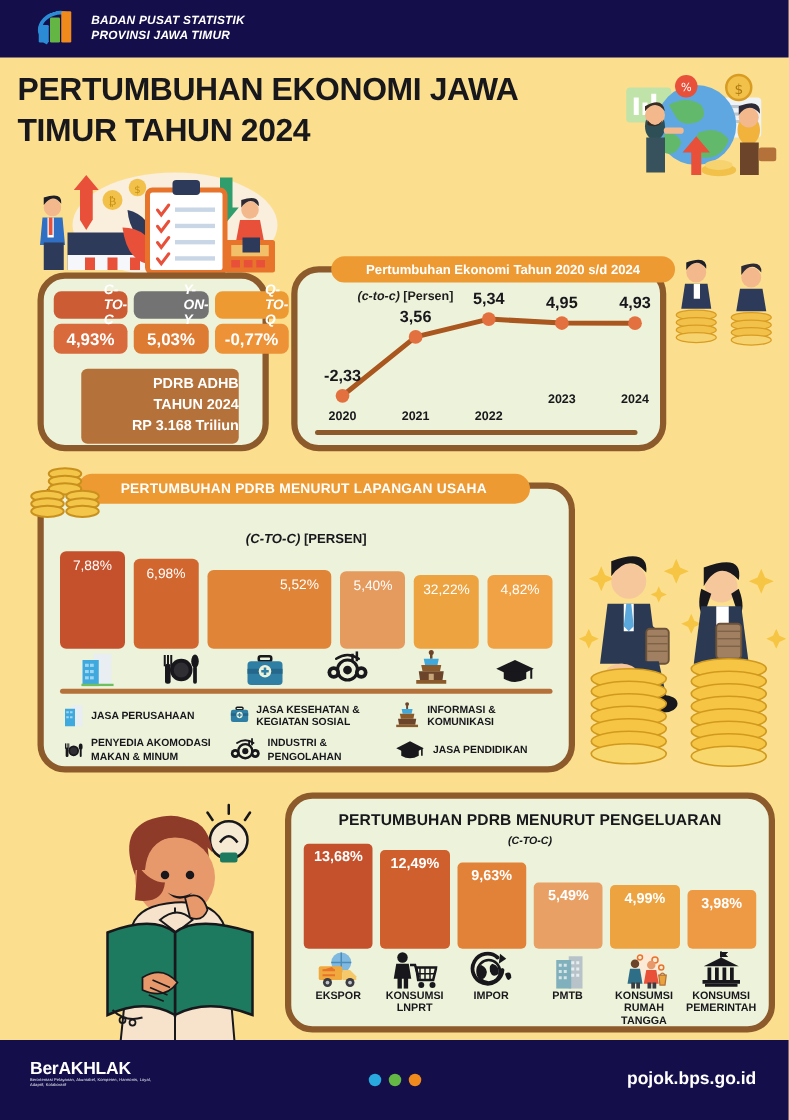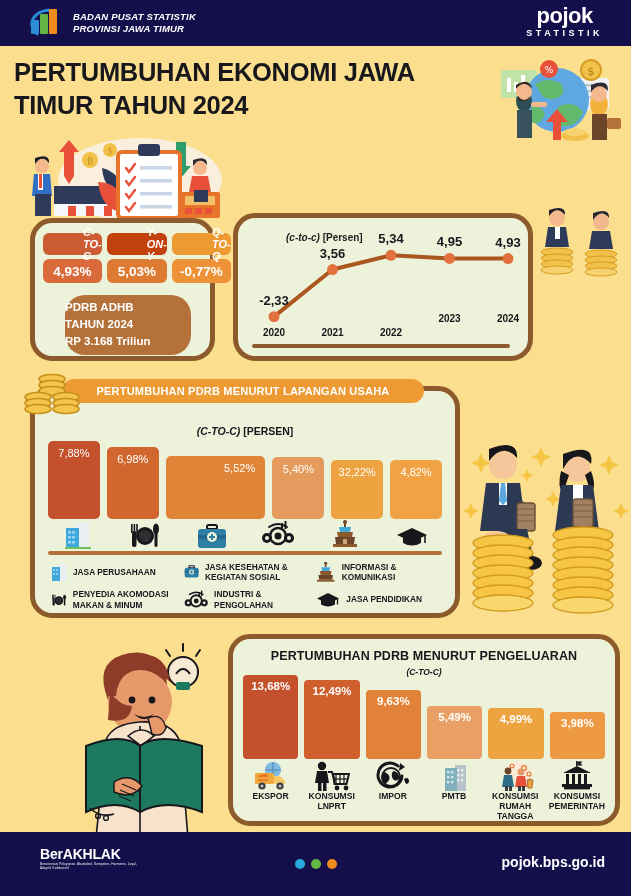--- a/index.html
+++ b/index.html
@@ -63,26 +63,26 @@
   .kpi-col { flex: 1; }
   .kpi-head {
     height: 22px; border-radius: 6px; color: #fff; font-size: 11px;
     font-weight: bold; font-style: italic; display: flex; align-items: center; justify-content: center; padding-left: 40px;
   }
   .kpi-val {
     margin-top: 4px; height: 24px; border-radius: 6px; color: #fff; font-size: 13.5px;
     font-weight: bold; display: flex; align-items: center; justify-content: center;
   }
   .c1h { background: #CC5C33; } .c1v { background: #D96A3C; }
-  .c2h { background: #c2410c; } .c2v { background: #DE7B33; }
+  .c2h { background: #737373; } .c2v { background: #DE7B33; }
   .c3h { background: #EE9A33; } .c3v { background: #ED9236; }
   .pdrb-box {
     position: absolute; left: 30px; top: 72px; width: 126px; height: 60px;
-    background: #B5713A; border-radius: 20px; color: #fff; font-size: 11.5px;
-    font-weight: bold; line-height: 17px; text-align: left; padding-top: 4px;
+    background: #B5713A; border-radius: 5px; color: #fff; font-size: 11.5px;
+    font-weight: bold; line-height: 17px; text-align: right; padding-top: 4px;
   }
 
   
   #card-line { left: 233px; top: 213px; width: 300px; height: 148px; }
   #ribbon-line { left: 265px; top: 205px; width: 275px; height: 21px; font-size: 10.5px; }
   .line-sub { position: absolute; left: 48px; top: 14px; font-size: 10px; font-weight: bold; color: #1d1d1d; }
   .line-sub em { font-style: italic; }
   .chart-svg { position: absolute; left: 0; top: 0; width: 290px; height: 138px; }
   .lbl-val { font-size: 13px; font-weight: bold; fill: #17171C; font-family: "Liberation Sans", sans-serif; }
   .lbl-yr  { font-size: 10px; font-weight: bold; fill: #17171C; font-family: "Liberation Sans", sans-serif; }
@@ -123,21 +123,21 @@
   .labels-pk > div { flex: 1; text-align: center; font-size: 8.6px; font-weight: bold; color: #17171C; line-height: 10px; }
 
   
   .reader { position: absolute; left: 48px; top: 640px; width: 180px; height: 200px; }
 
   
   .footer {
     position: absolute; left: 0; bottom: 0; width: 631px; height: 64px;
     background: #140F4B; display: flex; align-items: center;
   }
-  .berakhlak { position: absolute; left: 24px; top: 14px; color: #fff; margin-left: 16px; }
+  .berakhlak { position: absolute; left: 24px; top: 14px; color: #fff; }
   .berakhlak .ba-main { font-size: 14px; font-weight: bold; letter-spacing: -0.2px; }
   .berakhlak .ba-sub { font-size: 3.2px; line-height: 4.2px; letter-spacing: .1px; opacity: .95; width: 105px; }
   .dots { position: absolute; left: 50%; top: 27px; transform: translateX(-50%); display: flex; gap: 6px; }
   .dots i { width: 10px; height: 10px; border-radius: 50%; display: block; }
   .site { position: absolute; right: 26px; top: 22px; color: #fff; font-size: 14px; font-weight: bold; }
 </style>
 </head>
 <body>
 
 <div class="page">
@@ -147,24 +147,20 @@
       <div class="bps-mark">
         <div class="swoosh"></div>
           <i class="b1"></i>
           <i class="b2"></i>
           <i class="b3"></i>
       </div>
       <div class="bps-text">
         <div>BADAN PUSAT STATISTIK</div>
         <div>PROVINSI JAWA TIMUR</div>
       </div>
-    </div>
-    <div class="pojok">
-      <div class="p1">pojok</div>
-      <div class="p2">STATISTIK</div>
     </div>
   </div>
 
   <div class="title-wrap">
     <h1>PERTUMBUHAN EKONOMI JAWA TIMUR TAHUN 2024</h1>
   </div>
 
   <svg class="globe-ill" viewBox="0 0 140 86">
     <rect x="14" y="14" width="36" height="28" rx="3" fill="#BFE3A8"></rect>
     <rect x="20" y="22" width="4" height="14" fill="#fff"></rect>
@@ -294,20 +290,21 @@
         <text x="153" y="118" text-anchor="middle" class="lbl-yr">2022</text>
         <circle cx="211.5" cy="40.400000000000006" r="5.5" fill="#E2713F"></circle>
         <text x="211.5" y="28.400000000000006" text-anchor="middle" class="lbl-val">4,95</text>
         <text x="211.5" y="104" text-anchor="middle" class="lbl-yr">2023</text>
         <circle cx="270" cy="40.56" r="5.5" fill="#E2713F"></circle>
         <text x="270" y="28.560000000000002" text-anchor="middle" class="lbl-val">4,93</text>
         <text x="270" y="104" text-anchor="middle" class="lbl-yr">2024</text>
       </svg>
     <div class="base-rule"></div>
   </div>
+  <div class="ribbon" id="ribbon-line">Pertumbuhan Ekonomi Tahun 2020 s/d 2024</div>
 
   <svg class="coinpeople-sm" viewBox="0 0 92 78">
     <g>
         <circle cx="22" cy="18" r="8" fill="#F3B98C"></circle>
         <path d="M14 16 q8 -11 16 -1 q1 -11 -16 -5z" fill="#1E1E28"></path>
         <path d="M13 27 h18 l3 20 h-24z" fill="#2E3A59"></path>
         <rect x="20" y="27" width="5" height="12" fill="#fff"></rect>
       </g>
     <g>
         <ellipse cx="22" cy="52" rx="16" ry="4" fill="#F2C14A" stroke="#D99C22" stroke-width="1"></ellipse>

